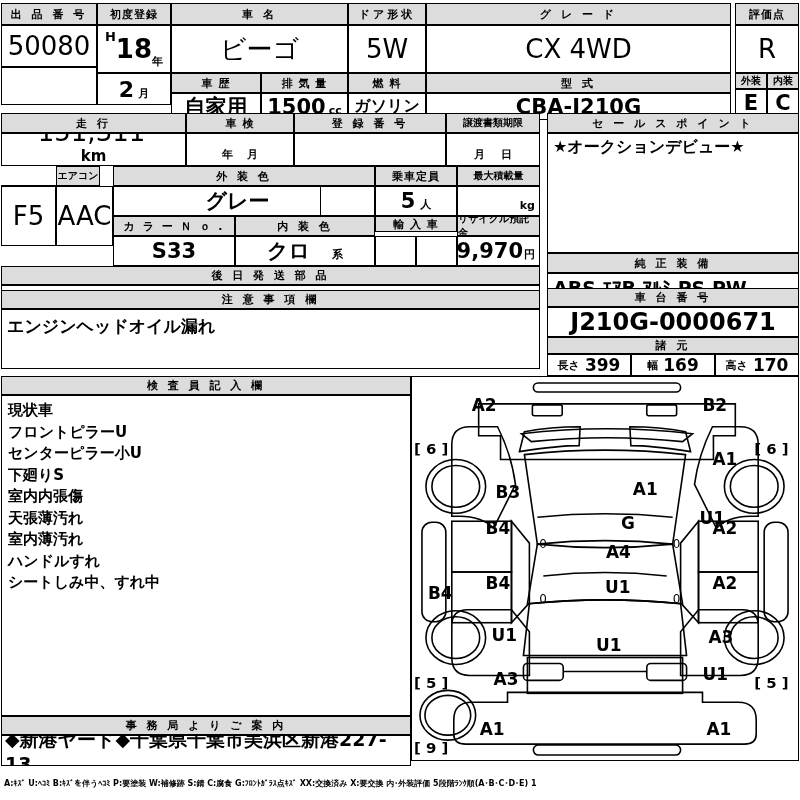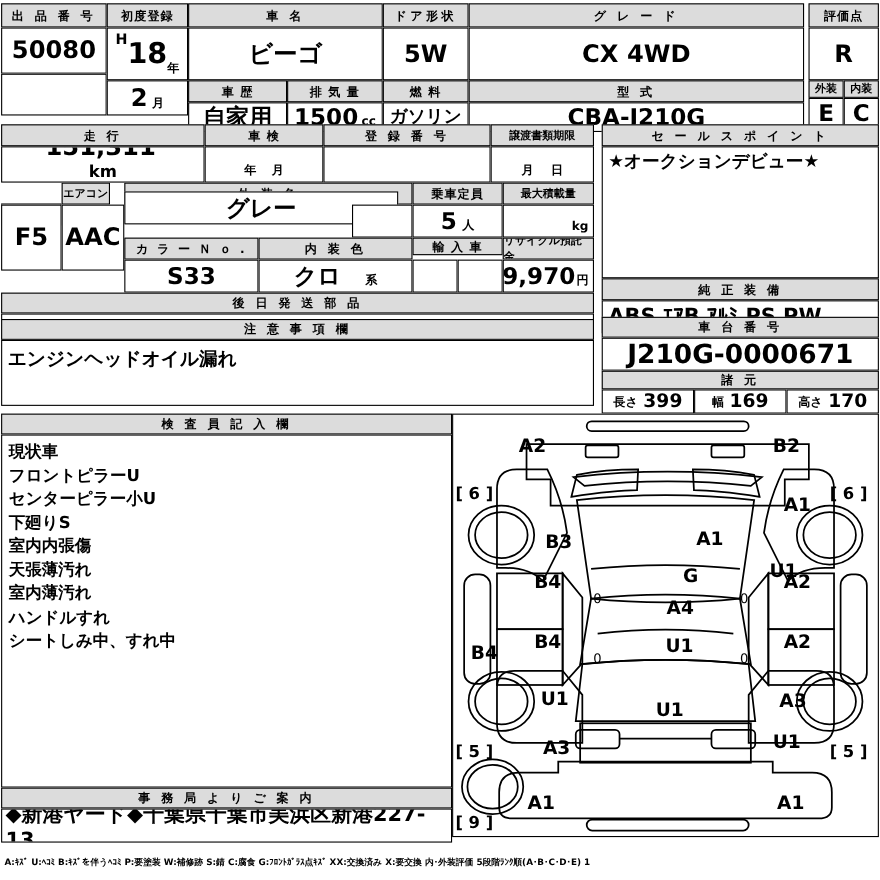--- a/index.html
+++ b/index.html
@@ -7,21 +7,21 @@
        -webkit-font-smoothing:none;}
   .sheet{position:relative;width:800px;height:800px;box-sizing:border-box;}
 
   
   .bx{position:absolute;box-sizing:border-box;border:1px solid #000;display:flex;
       align-items:center;justify-content:center;overflow:hidden;}
   .hd{background:#dcdcdc;font-size:11px;letter-spacing:3px;font-weight:bold;}
   .hd.tight{letter-spacing:1px;}
   .hd.sm{font-size:10px;letter-spacing:0px;}
   .val{background:#fff;font-weight:bold;}
-  .big{font-size:22px;font-weight:bold;letter-spacing:0px;}
+  .big{font-size:26px;font-weight:normal;letter-spacing:0px;}
   .mid{font-size:21px;font-weight:bold;}
   .small{font-size:13px;font-weight:bold;}
   .unit{font-size:11px;font-weight:bold;}
   .lft{justify-content:flex-start;padding-left:5px;}
   .rgt{justify-content:flex-end;padding-right:4px;}
 
   .cond-text{font-size:15px;font-weight:bold;line-height:21.5px;text-align:left;}
   .cond-wrap{position:absolute;box-sizing:border-box;padding:4px 0 0 6px;}
 
   
@@ -104,21 +104,21 @@
     <span style="font-size:11px;font-weight:bold;align-self:flex-end;margin:0 16px 3px 0;">月</span>
     <span style="font-size:11px;font-weight:bold;align-self:flex-end;margin-bottom:3px;">日</span>
   </div>
 
   <div class="bx hd sm" style="left:1px;top:166px;width:55px;height:20px;margin-top:19px;">シフト</div>
   <div class="bx hd sm" style="left:56px;top:166px;width:44px;height:20px;">エアコン</div>
   <div class="bx val big" style="left:1px;top:186px;width:55px;height:60px;">F5</div>
   <div class="bx val big" style="left:56px;top:186px;width:57px;height:60px;text-align:center;">AAC</div>
 
   <div class="bx hd" style="left:113px;top:166px;width:262px;height:20px;">外 装 色</div>
-  <div class="bx val mid" style="left:113px;top:174px;width:249px;height:30px;">グレー</div>
+  <div class="bx val mid" style="left:113px;top:186px;width:249px;height:30px;">グレー</div>
   <div class="bx val" style="left:320px;top:186px;width:55px;height:30px;"></div>
 
   <div class="bx hd tight" style="left:375px;top:166px;width:82px;height:20px;">乗車定員</div>
   <div class="bx val" style="left:375px;top:186px;width:82px;height:30px;">
     <span class="mid">5</span>
     <span class="unit" style="margin-left:5px;align-self:flex-end;margin-bottom:3px;">人</span>
   </div>
 
   <div class="bx hd sm" style="left:457px;top:166px;width:83px;height:20px;">最大積載量</div>
   <div class="bx val rgt" style="left:457px;top:186px;width:83px;height:30px;">

